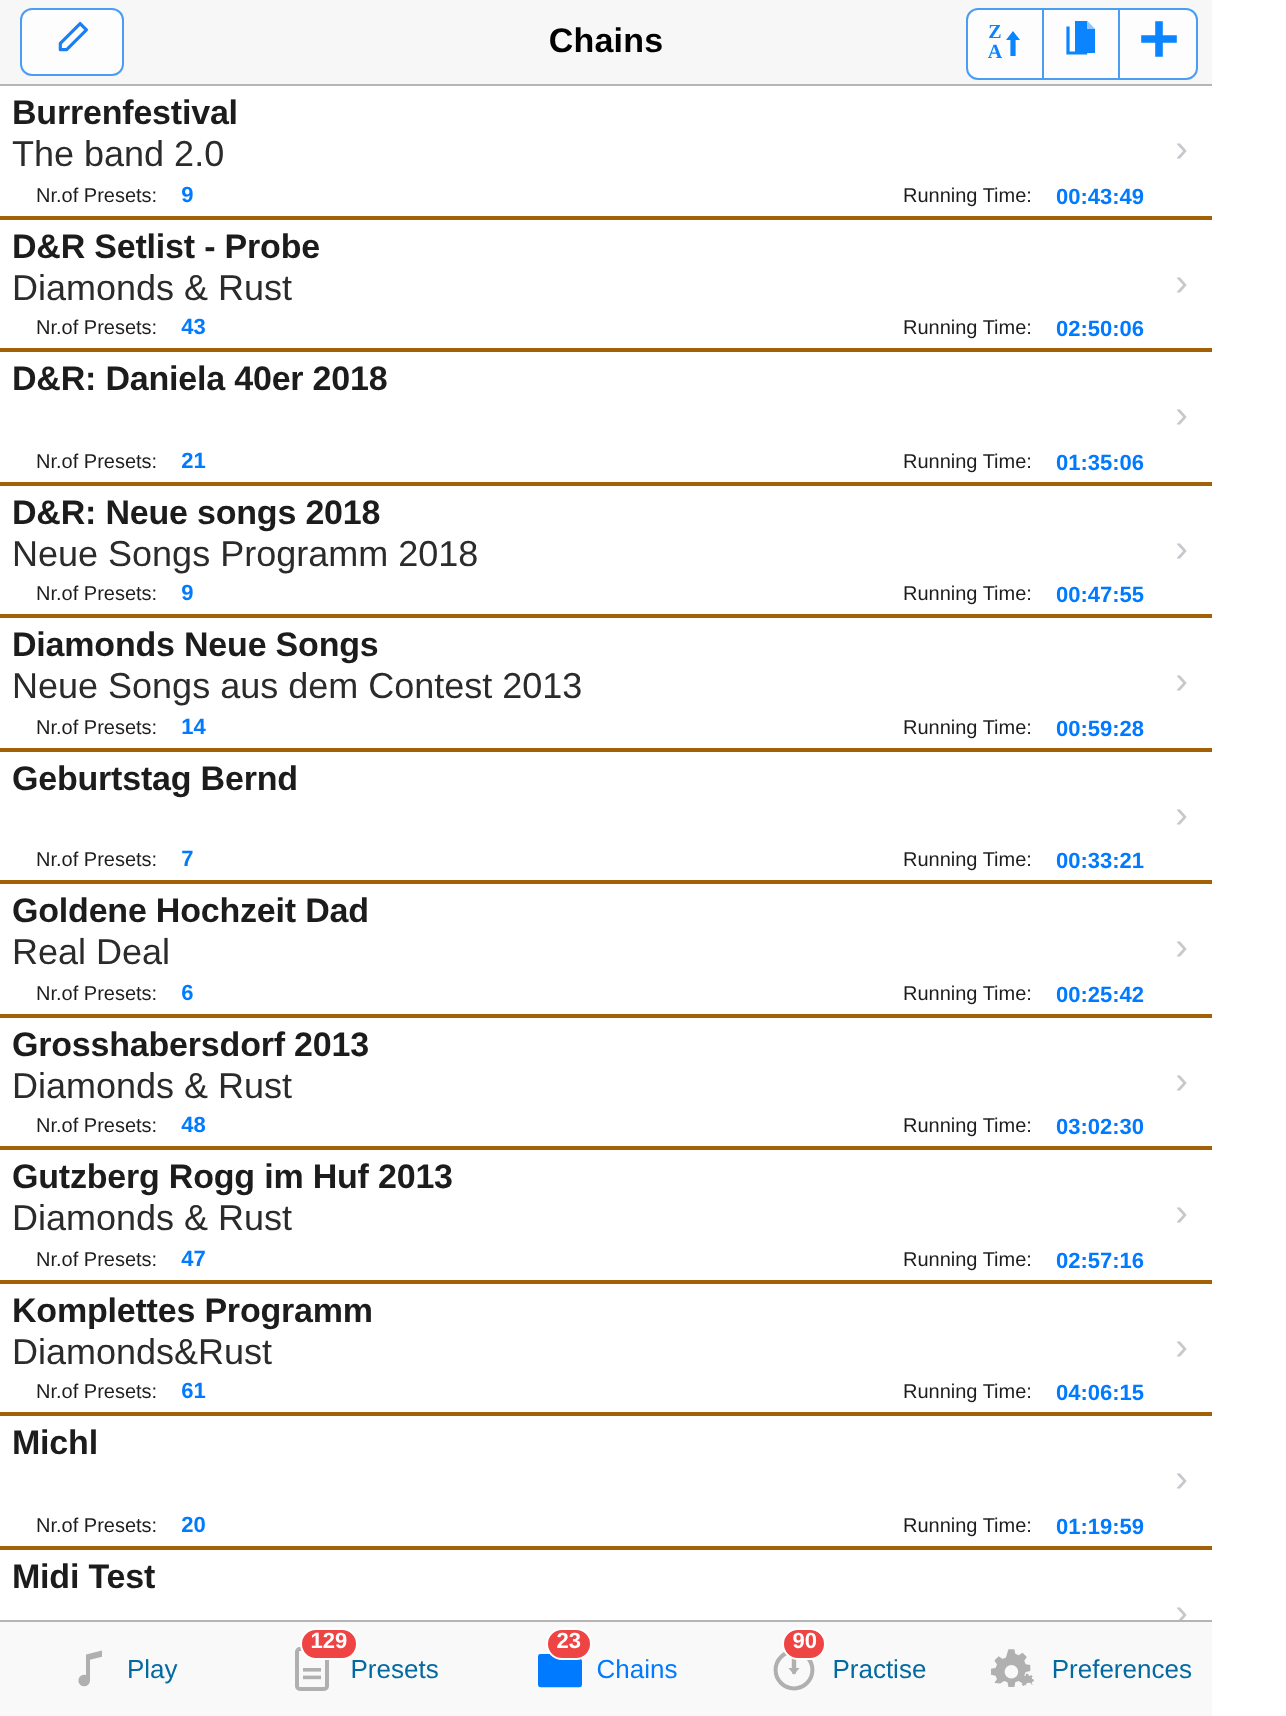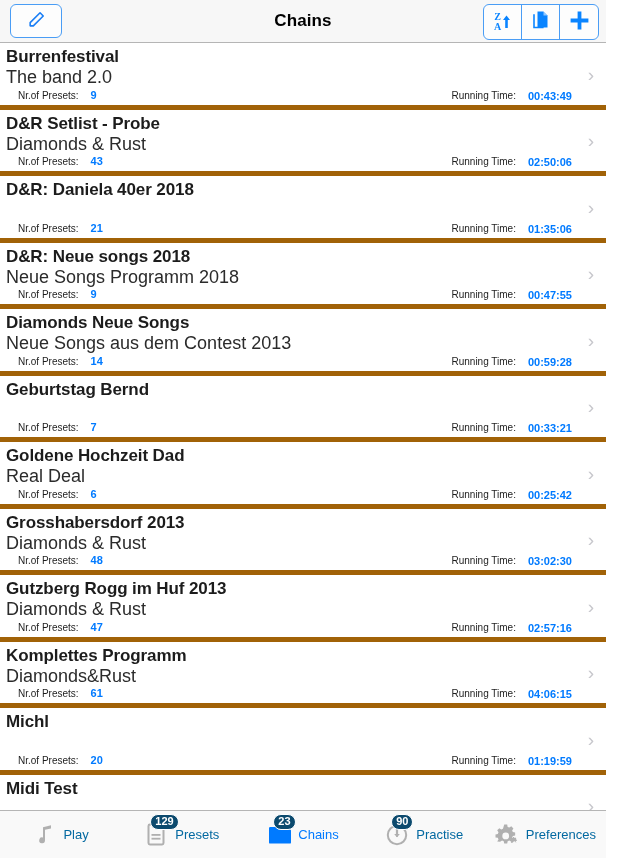--- a/index.html
+++ b/index.html
@@ -50,21 +50,21 @@
   .sort-icon { font-size: 11px; line-height: 1; color: #0a84ff; font-weight: 700;
                display: flex; align-items: center; gap: 1px; }
   .sort-za { display: flex; flex-direction: column; align-items: center; font-size: 10px;
              line-height: 10px; font-family: "Liberation Serif", serif; font-weight: 700; }
 
   
   .list { flex: 1 1 auto; overflow: hidden; background: #fff; position: relative; }
   .row {
     position: relative;
     height: 66.5px;
-    border-bottom: 5px solid #a16207;
+    border-bottom: 2px solid #a16207;
     padding: 3px 52px 0 6px;
   }
   .row-title {
     font-size: 17px; font-weight: 700; color: #1c1c1c;
     line-height: 22px; letter-spacing: -.1px;
     white-space: nowrap; overflow: hidden;
   }
   .row-sub {
     font-size: 18px; font-weight: 400; color: #2b2b2b;
     line-height: 19px; height: 19px;
@@ -96,21 +96,21 @@
     display: flex; align-items: center; justify-content: center;
     gap: 7px; position: relative; cursor: pointer;
   }
   .tab-icon { position: relative; width: 24px; height: 26px;
               display: flex; align-items: center; justify-content: center; }
   .tab-label { font-size: 13px; color: #0369a1; }
   .tab.selected .tab-label { color: #007aff; }
   .badge {
     position: absolute; top: -8px; left: 6px;
     min-width: 21px; height: 16px; padding: 0 4px;
-    background: #0c4a6e; border: 1px solid #fff; border-radius: 9px;
+    background: #ef4444; border: 1px solid #fff; border-radius: 9px;
     color: #fff; font-size: 11px; font-weight: 600;
     display: flex; align-items: center; justify-content: center;
     line-height: 1; z-index: 3; text-align: center;
   }
 </style>
 </head>
 <body>
 
 <div id="app">
 

